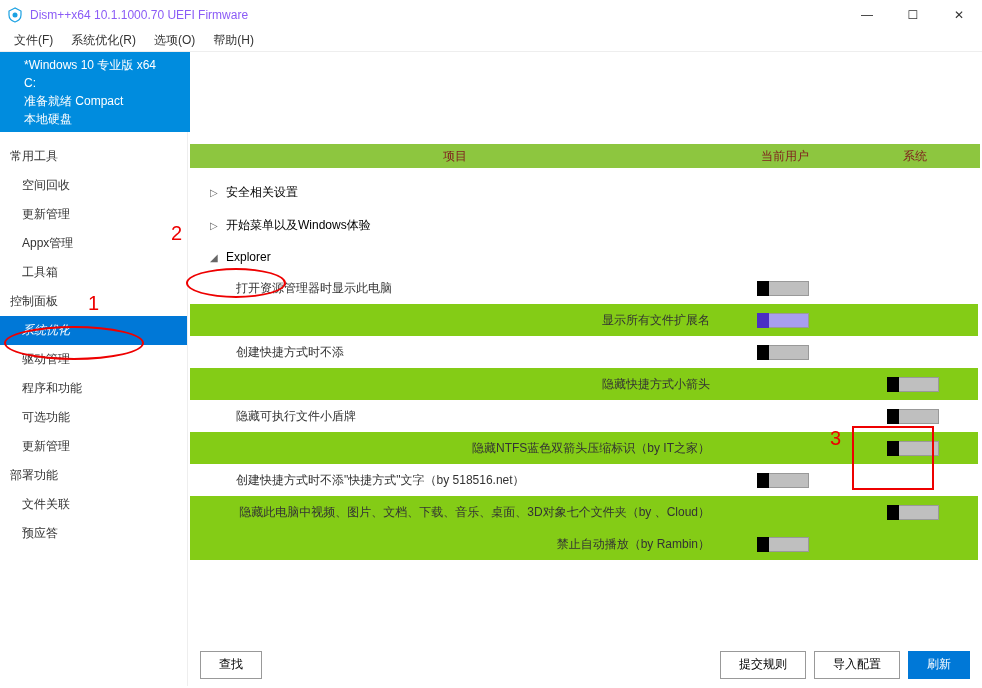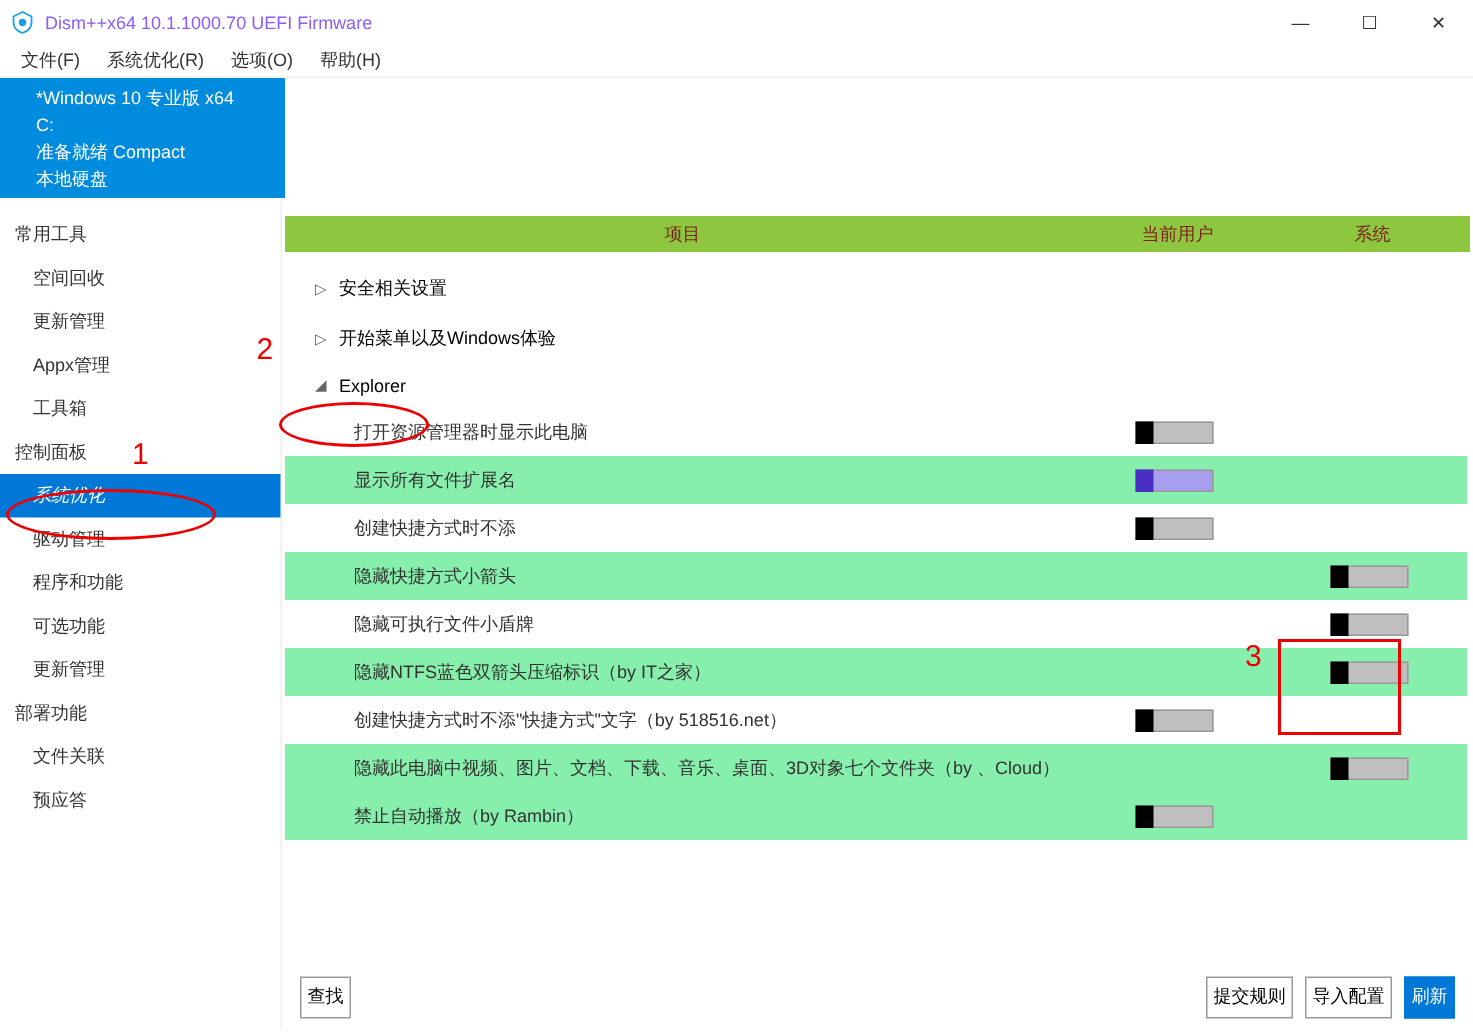--- a/index.html
+++ b/index.html
@@ -32,33 +32,33 @@
 .content { flex:1; display:flex; flex-direction:column; position:relative; padding:0 2px; }
 .header-row { height:24px; background:#8dc63f; display:flex; align-items:center; color:#7f1d1d; margin:12px 0 8px 0; }
 .header-row .col1 { flex:1; text-align:center; }
 .header-row .col2 { width:130px; text-align:center; }
 .header-row .col3 { width:130px; text-align:center; }
 
 .scroll { flex:1; overflow-y:scroll; padding-right:2px; }
 .group { padding:8px 0 8px 20px; display:flex; align-items:center; cursor:pointer; }
 .group .arrow { display:inline-block; width:10px; color:#666; margin-right:6px; font-size:10px;}
 .row { display:flex; align-items:center; height:32px; padding-left:46px; }
-.row.alt { background:#86efac; }
+.row.alt { background:#84cc16;text-align:right; }
 .row .label { flex:1; color:#333; white-space:nowrap; overflow:hidden; text-overflow:ellipsis; padding-right:8px;}
 .row .togglecell { width:130px; display:flex; justify-content:center; }
 .row .spacer { width:130px; }
 
 .toggle { width:52px; height:15px; background:#bfbfbf; position:relative; border:1px solid #999; }
 .toggle .knob { width:12px; height:15px; background:#000; position:absolute; top:-1px; left:-1px; }
 .toggle.on .knob { background:#4b2fc4; }
 .toggle.on { background:#a89ef0; }
 
 
 .bottombar { height:44px; display:flex; align-items:center; padding:0 10px; gap:8px; border-top:1px solid #fff;}
-.btn { height:28px; padding:0 4px; border:1px solid #999; background:#fff; display:flex; align-items:center; cursor:pointer; }
+.btn { height:28px; padding:0 18px; border:1px solid #999; background:#fff; display:flex; align-items:center; cursor:pointer; }
 .btn.primary { background:#0078d7; color:#fff; border-color:#0078d7; }
 .bottombar .spacer { flex:1; }
 
 
 .scroll::-webkit-scrollbar { width:16px; }
 .scroll::-webkit-scrollbar-track { background:#f0f0f0; }
 .scroll::-webkit-scrollbar-thumb { background:#b0b0b0; }
 
 
 .anno { position:absolute; border:2px solid #e00; pointer-events:none; z-index:100; }

